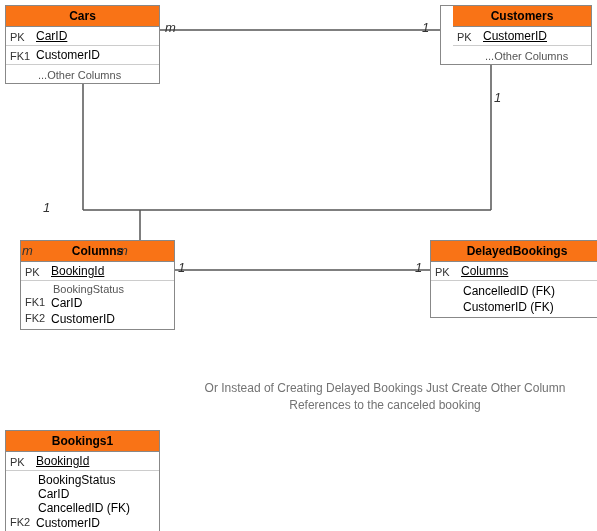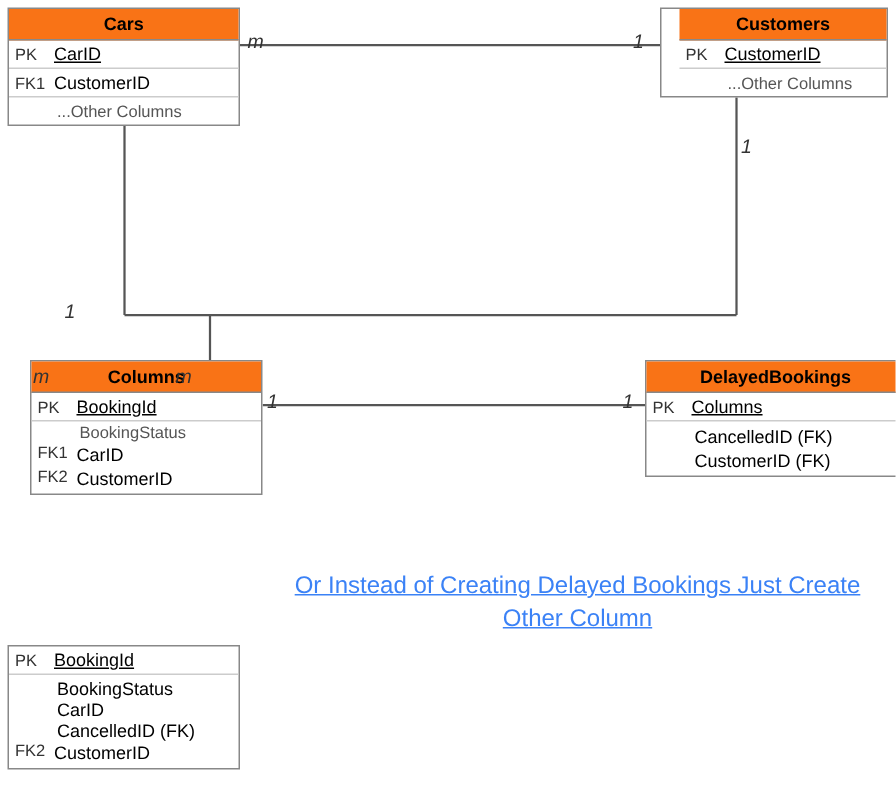--- a/index.html
+++ b/index.html
@@ -70,25 +70,24 @@
     svg.lines {
       position: absolute;
       top: 0;
       left: 0;
       width: 597px;
       height: 531px;
       pointer-events: none;
     }
     .note-text {
       position: absolute;
-      font-size: 16px;
-      color: #3b82f6;
+      font-size: 12px;
+      color: #737373;
       text-align: center;
       line-height: 1.4;
-      text-decoration: underline;
     }
     .cardinality {
       position: absolute;
       font-size: 13px;
       font-style: italic;
       color: #333;
     }
   </style>
 </head>
 <body>
@@ -170,20 +169,21 @@
     </div>
     <div class="entity-row no-border">
       <div class="multi-field" style="padding-left:28px;">
         <span class="field-name">CancelledID (FK)</span>
         <span class="field-name">CustomerID (FK)</span>
       </div>
     </div>
   </div>
 
   <div class="entity-box" style="left:5px; top:430px; width:155px;">
+    <div class="entity-header">Bookings1</div>
     <div class="entity-row">
       <span class="key-label">PK</span>
       <span class="field-name pk">BookingId</span>
     </div>
     <div class="entity-row no-border">
       <div class="multi-field">
         <span style="padding-left:28px;">BookingStatus</span>
         <span style="padding-left:28px;">CarID</span>
         <span style="padding-left:28px;">CancelledID (FK)</span>
         <span style="display:flex;">
@@ -198,15 +198,16 @@
   <span class="cardinality" style="left:422px; top:20px;">1</span>
   <span class="cardinality" style="left:494px; top:90px;">1</span>
   <span class="cardinality" style="left:43px; top:200px;">1</span>
   <span class="cardinality" style="left:22px; top:243px;">m</span>
   <span class="cardinality" style="left:117px; top:243px;">m</span>
   <span class="cardinality" style="left:178px; top:260px;">1</span>
   <span class="cardinality" style="left:415px; top:260px;">1</span>
 
   <div class="note-text" style="left:185px; top:380px; width:400px;">
     <span>Or Instead of Creating Delayed Bookings Just Create Other Column</span><br>
+    <span>References to the canceled booking</span>
   </div>
 
 </div>
 
 </body></html>

